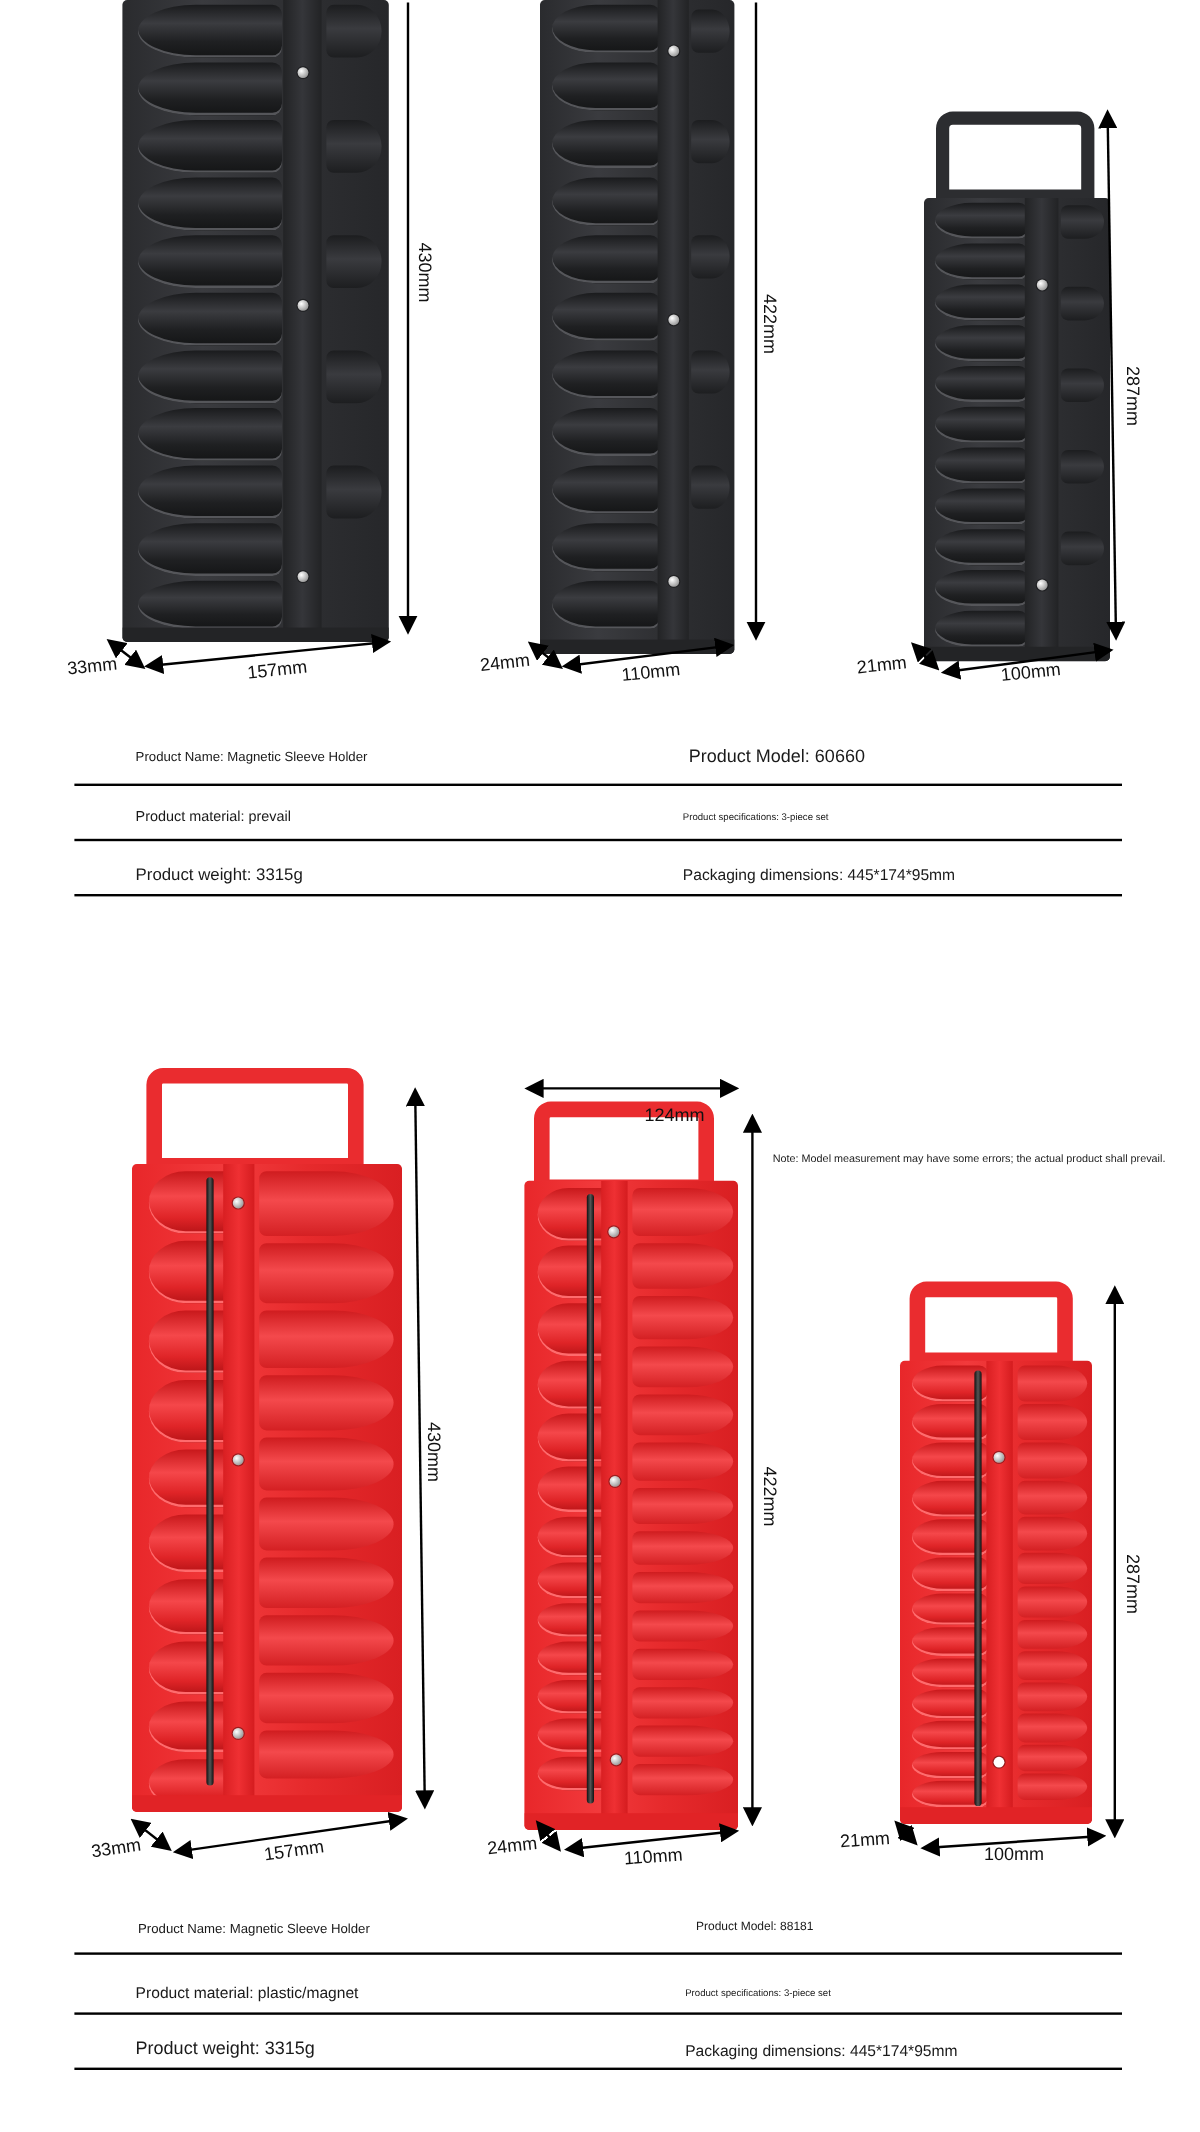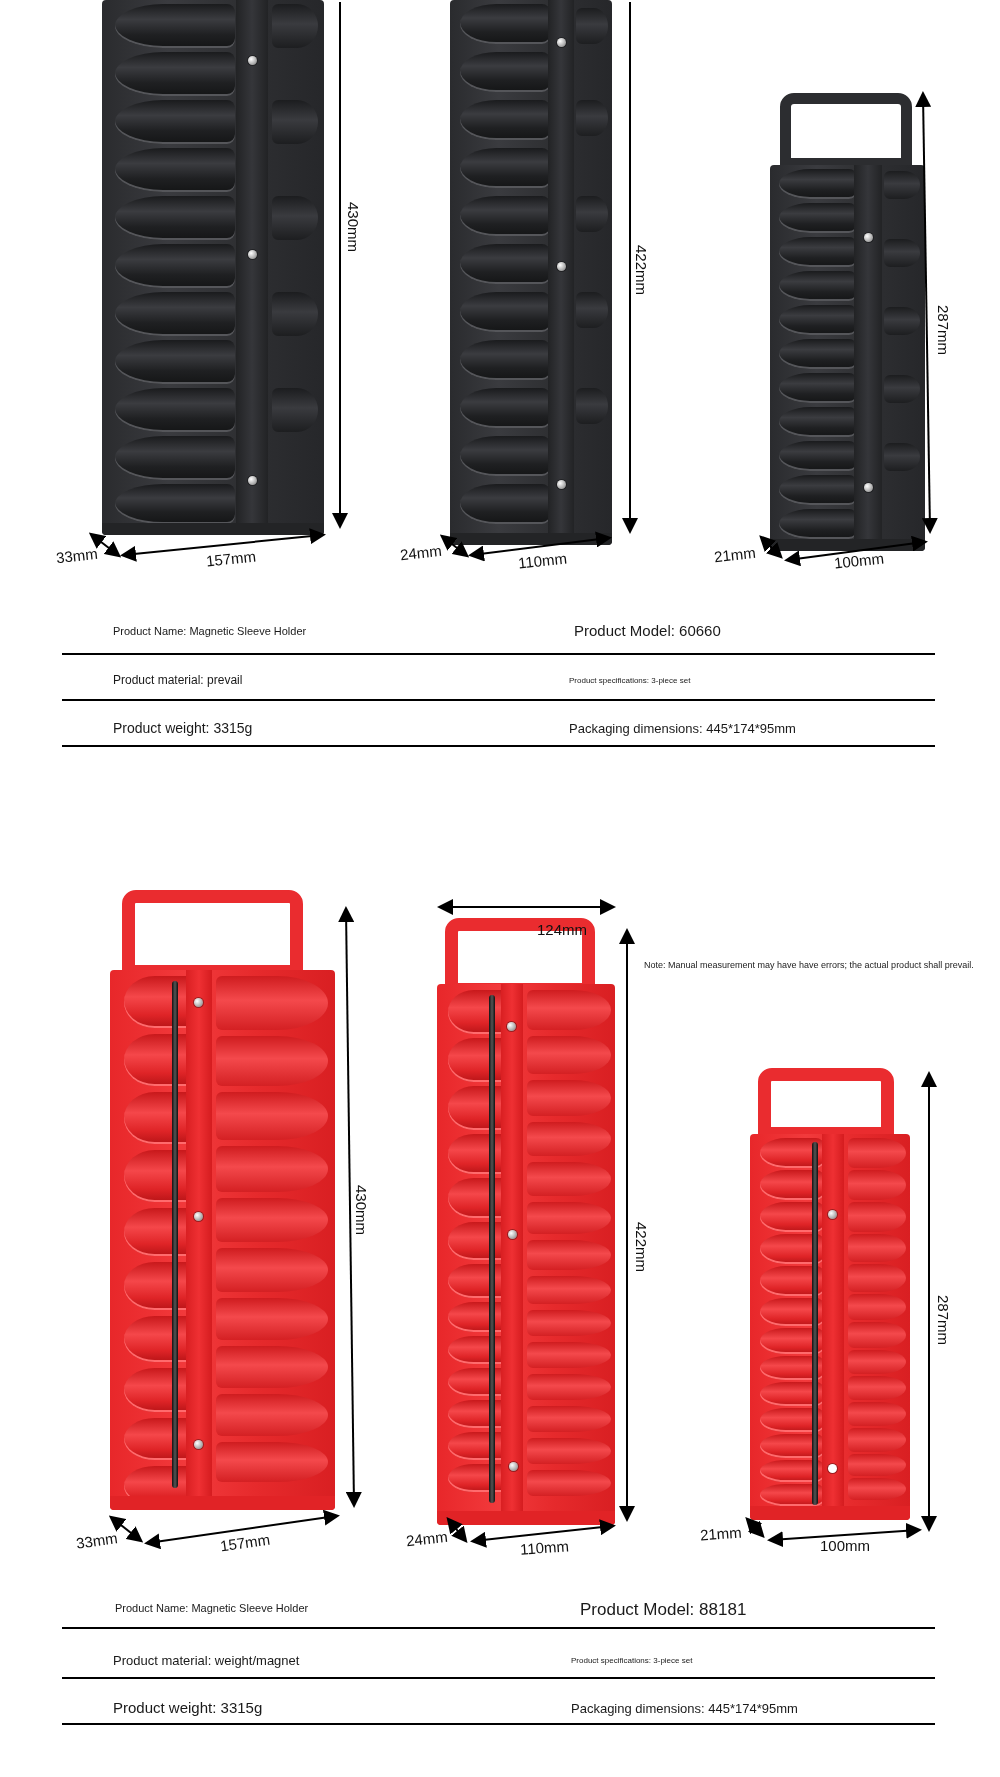--- a/index.html
+++ b/index.html
@@ -281,35 +281,35 @@
     <line x1="929" y1="1075" x2="929" y2="1528" stroke="#000" stroke-width="2" marker-start="url(#ah2)" marker-end="url(#ah2)"></line>
     <line x1="112" y1="1518" x2="140" y2="1540" stroke="#000" stroke-width="2" marker-start="url(#ah2)" marker-end="url(#ah2)"></line>
     <line x1="148" y1="1543" x2="336" y2="1516" stroke="#000" stroke-width="2" marker-start="url(#ah2)" marker-end="url(#ah2)"></line>
     <line x1="449" y1="1520" x2="465" y2="1540" stroke="#000" stroke-width="2" marker-start="url(#ah2)" marker-end="url(#ah2)"></line>
     <line x1="474" y1="1541" x2="612" y2="1526" stroke="#000" stroke-width="2" marker-start="url(#ah2)" marker-end="url(#ah2)"></line>
     <line x1="748" y1="1520" x2="762" y2="1535" stroke="#000" stroke-width="2" marker-start="url(#ah2)" marker-end="url(#ah2)"></line>
     <line x1="771" y1="1540" x2="918" y2="1530" stroke="#000" stroke-width="2" marker-start="url(#ah2)" marker-end="url(#ah2)"></line>
   </svg>
 
   <span class="dim" style="left:513px;top:921px;margin-left:24px;">124mm</span>
-  <span class="note" style="left:644px;top:960px;">Note: Manual measurement may have have errors; the actual product shall prevail.</span>
+  <span class="note" style="left:644px;top:960px;">Note: Model measurement may have some errors; the actual product shall prevail.</span>
   <span class="dim vert" style="left:370px;top:1185px;">430mm</span>
   <span class="dim vert" style="left:650px;top:1222px;">422mm</span>
   <span class="dim vert" style="left:952px;top:1295px;">287mm</span>
   <span class="dim" style="left:76px;top:1532px;transform:rotate(-8deg);">33mm</span>
   <span class="dim" style="left:220px;top:1534px;transform:rotate(-8deg);">157mm</span>
   <span class="dim" style="left:406px;top:1530px;transform:rotate(-6deg);">24mm</span>
   <span class="dim" style="left:520px;top:1539px;transform:rotate(-4deg);">110mm</span>
   <span class="dim" style="left:700px;top:1525px;transform:rotate(-4deg);">21mm</span>
   <span class="dim" style="left:820px;top:1537px;">100mm</span>
 
   <div class="spec" style="top:1597px;">
     <span class="cell" style="left:53px;top:5px;font-size:11px;">Product Name: Magnetic Sleeve Holder</span>
-    <span class="cell" style="left:518px;top:3px;font-size:17px;">Product Model: 88181</span>
+    <span class="cell" style="left:518px;top:3px;font-size:10px;">Product Model: 88181</span>
     <div class="rule" style="top:30px;"></div>
-    <span class="cell" style="left:51px;top:56px;font-size:13px;">Product material: weight/magnet</span>
+    <span class="cell" style="left:51px;top:56px;font-size:13px;">Product material: plastic/magnet</span>
     <span class="cell" style="left:509px;top:59px;font-size:8px;">Product specifications: 3-piece set</span>
     <div class="rule" style="top:80px;"></div>
     <span class="cell" style="left:51px;top:102px;font-size:15px;">Product weight: 3315g</span>
     <span class="cell" style="left:509px;top:104px;font-size:13px;">Packaging dimensions: 445*174*95mm</span>
     <div class="rule" style="top:126px;"></div>
   </div>
 </div>
 
 </body></html>

